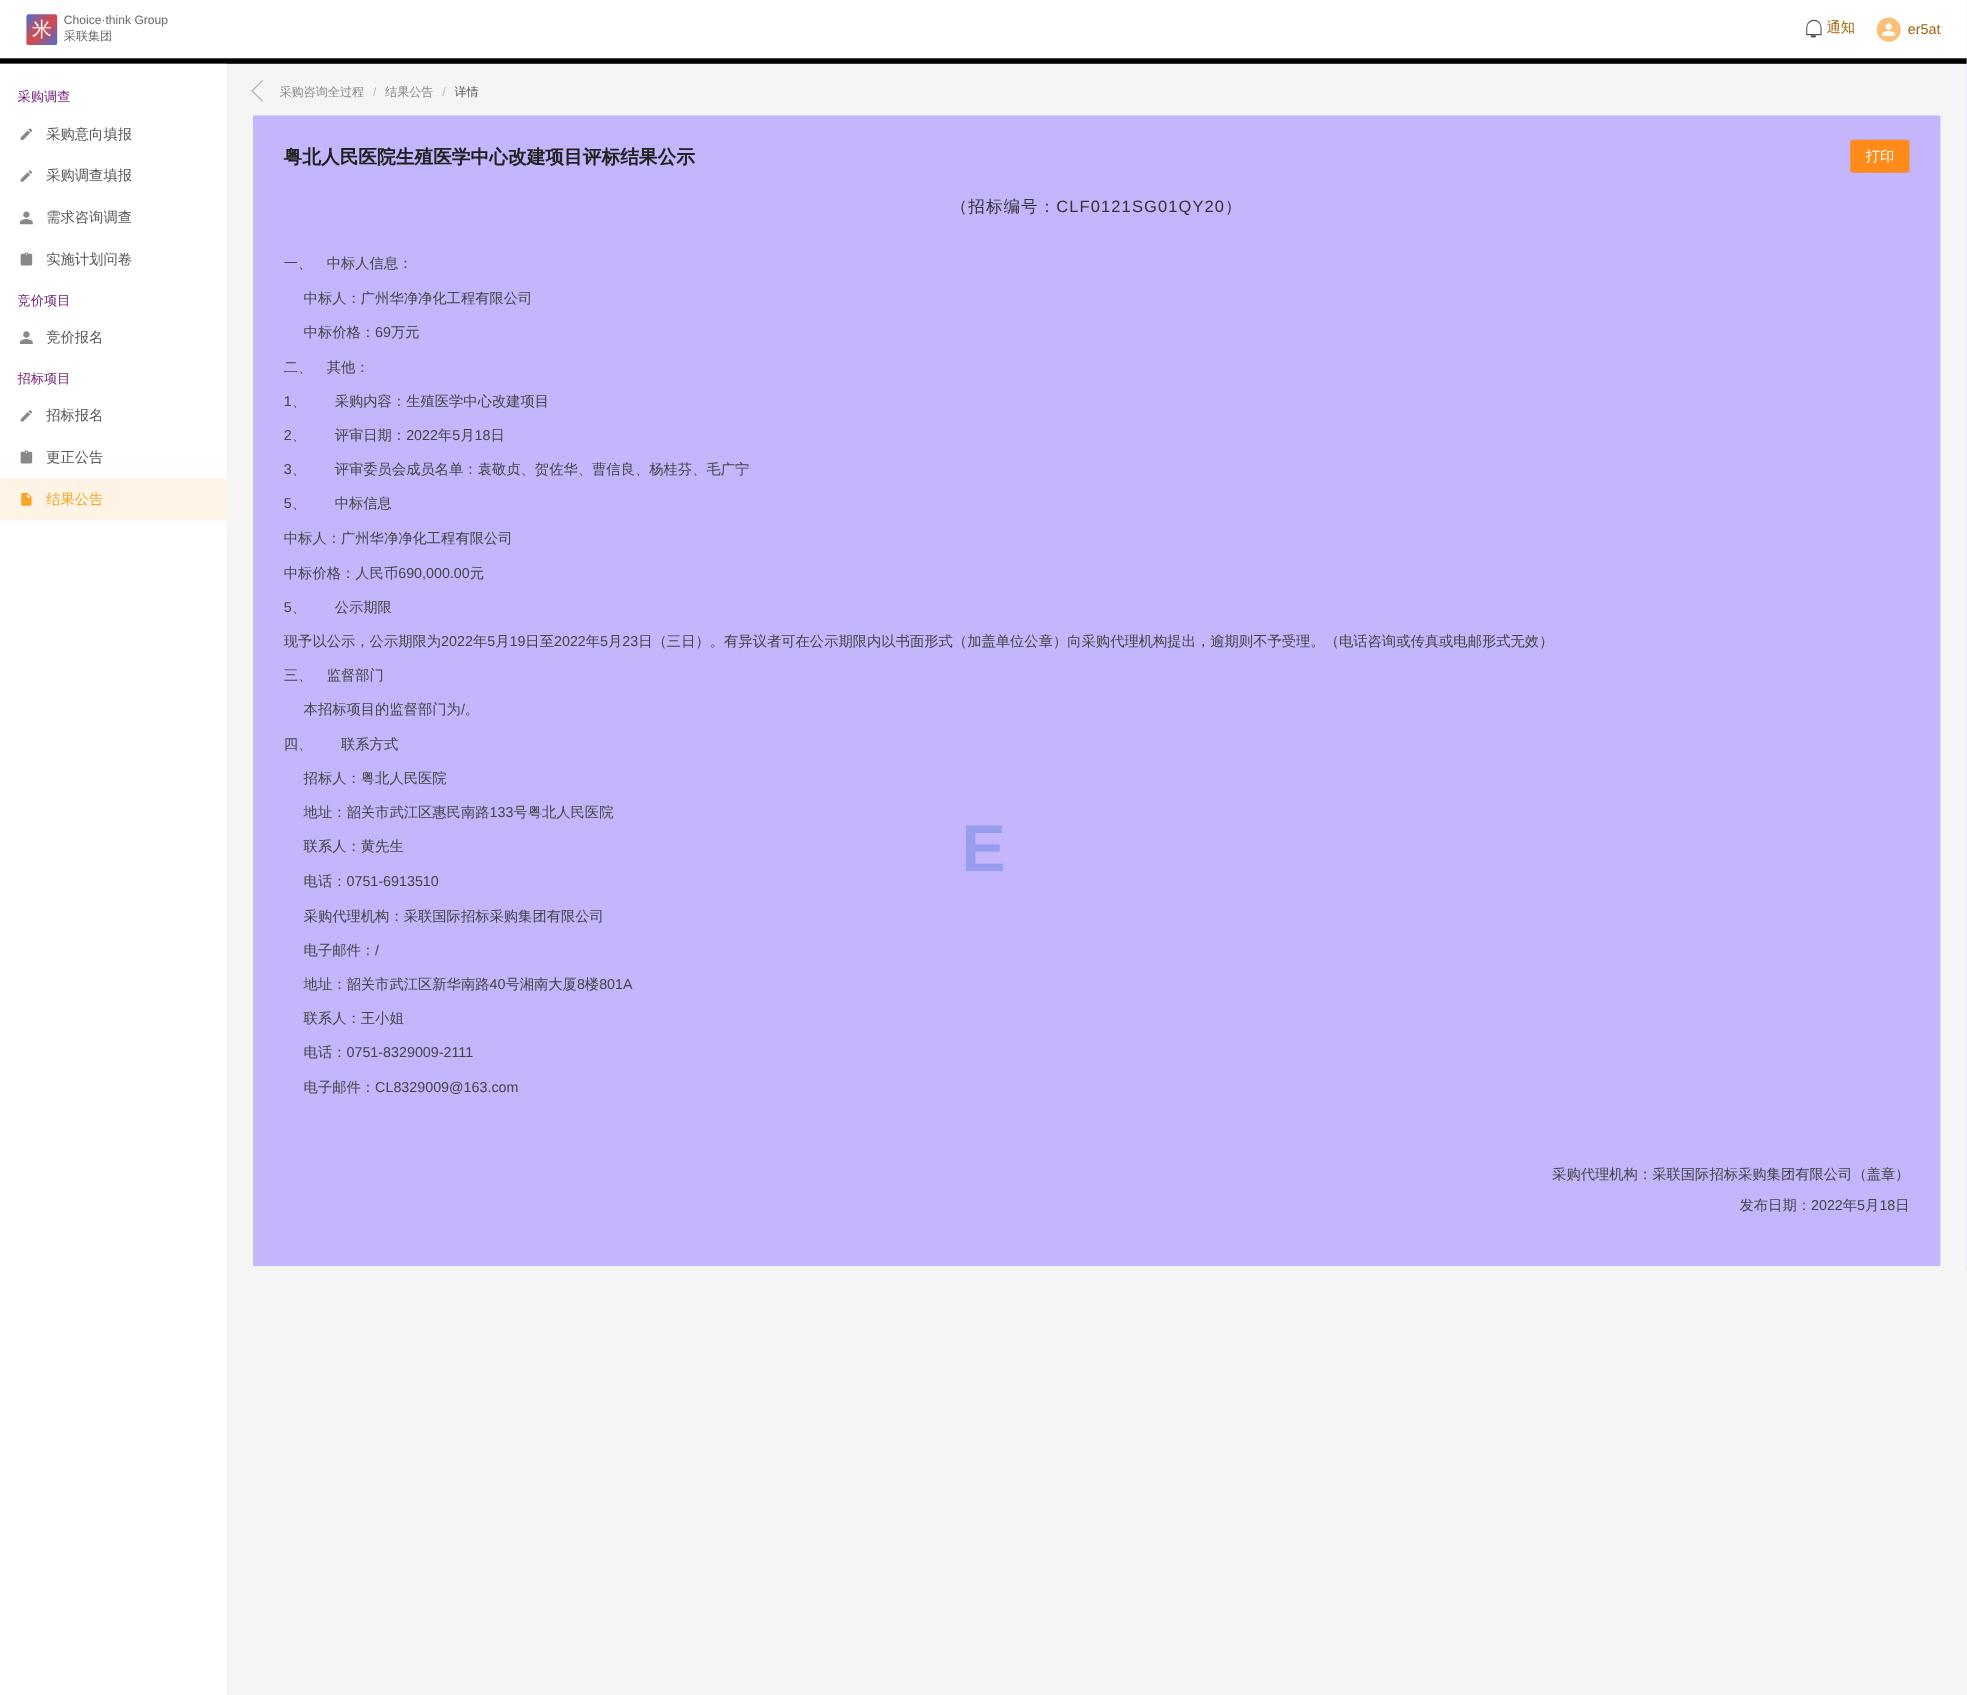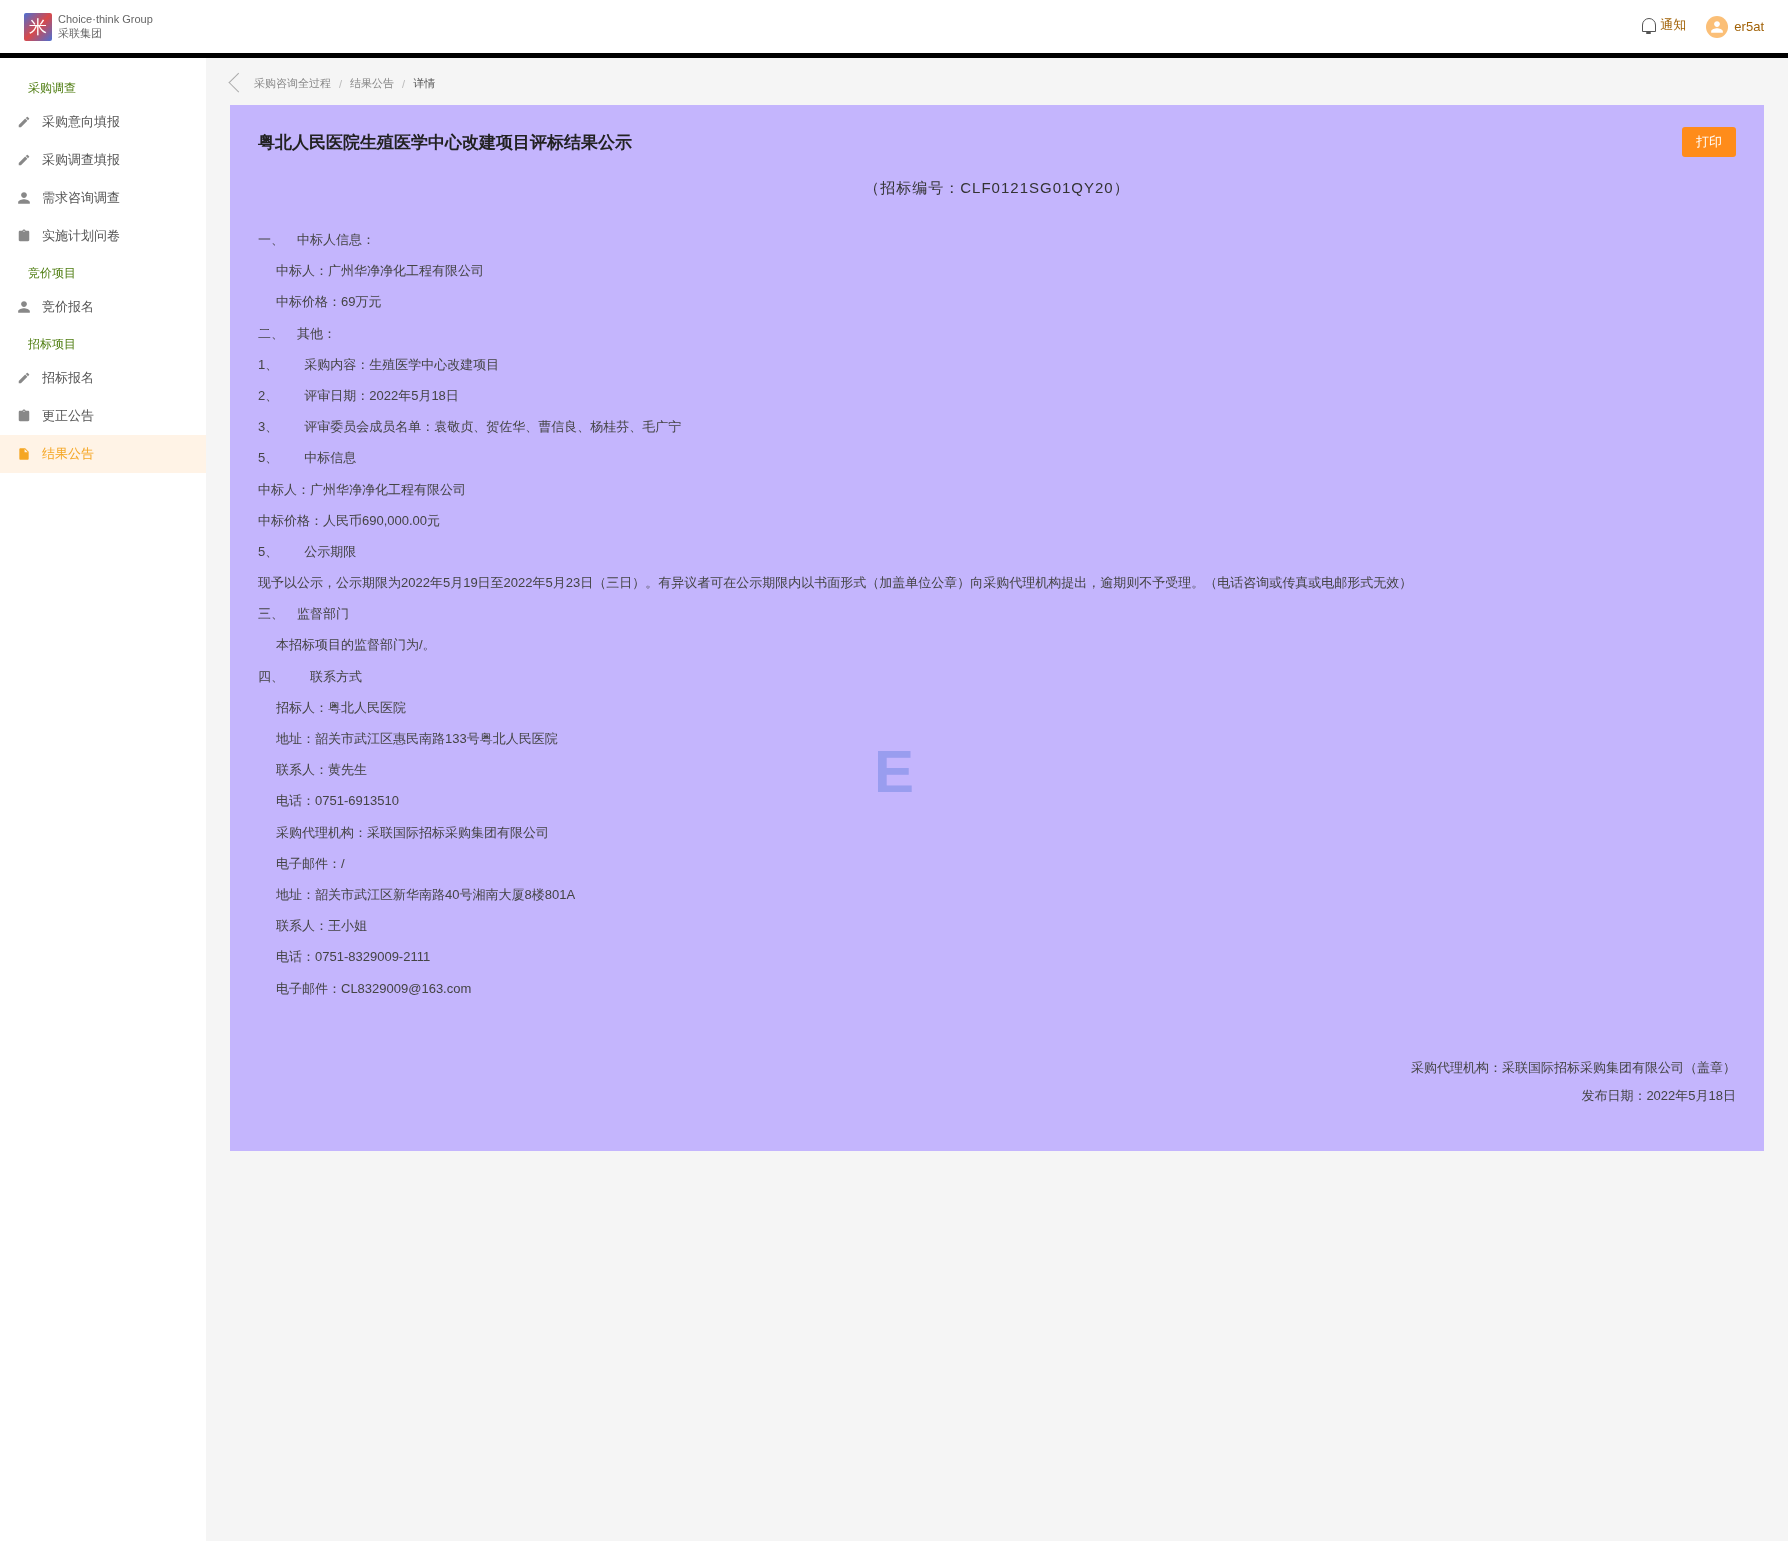--- a/index.html
+++ b/index.html
@@ -11,21 +11,21 @@
 .logo-text { font-size: 11px; color: #666; line-height: 1.2; }
 .header-right { display: flex; align-items: flex-start; gap: 20px; color: #a16207; font-size: 13px; }
 .notif { display: flex; align-items: center; gap: 4px; cursor: pointer; }
 .bell-icon { width:14px; height:14px; border:1.5px solid #555; border-radius:50% 50% 0 0; position:relative; }
 .bell-icon::after{content:""; position:absolute; bottom:-3px; left:3px; width:5px; height:2px; background:#555; border-radius:2px;}
 .user { display: flex; align-items: center; gap: 6px; cursor: pointer; }
 .avatar { width: 22px; height: 22px; border-radius: 50%; background: #fbbf77; display:flex; align-items:center; justify-content:center; }
 .avatar svg { width:14px; height:14px; fill:#fff; }
 .layout { display: flex; min-height: calc(100vh - 58px); }
 .sidebar { width: 206px; background: #fff; padding-top: 12px; }
-.side-group-title { font-size: 12px; color: #4d7c0f; padding: 10px 28px 6px; }
+.side-group-title { font-size: 12px; color: #701a75; padding: 10px 16px 6px; }
 .side-item { display: flex; align-items: center; gap: 10px; padding: 10px 16px; color: #555; font-size: 13px; cursor: pointer; }
 .side-item.active { background: #fff3e6; color: #f5a623; }
 .side-item.active .side-icon { color: #f5a623; }
 .side-icon { width: 16px; height: 16px; display:inline-flex; align-items:center; justify-content:center; color:#888; }
 .side-icon svg { width:14px; height:14px; fill:currentColor; }
 .main { flex: 1; padding: 18px 24px; }
 .breadcrumb { display: flex; align-items: center; gap: 8px; color: #888; font-size: 11px; margin-bottom: 14px; }
 .breadcrumb .sep { color: #bbb; }
 .breadcrumb-link { cursor: pointer; }
 .breadcrumb-current { color: #555; }

